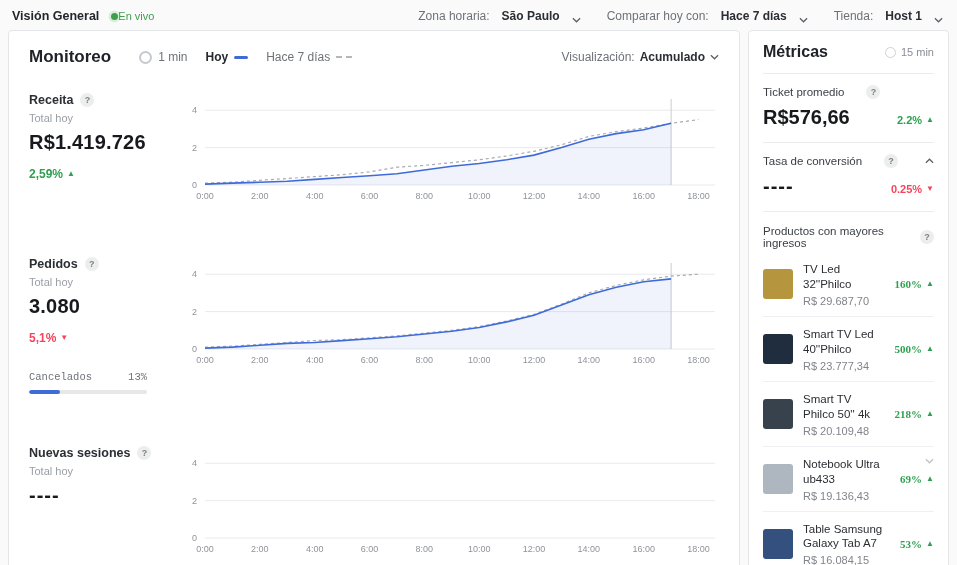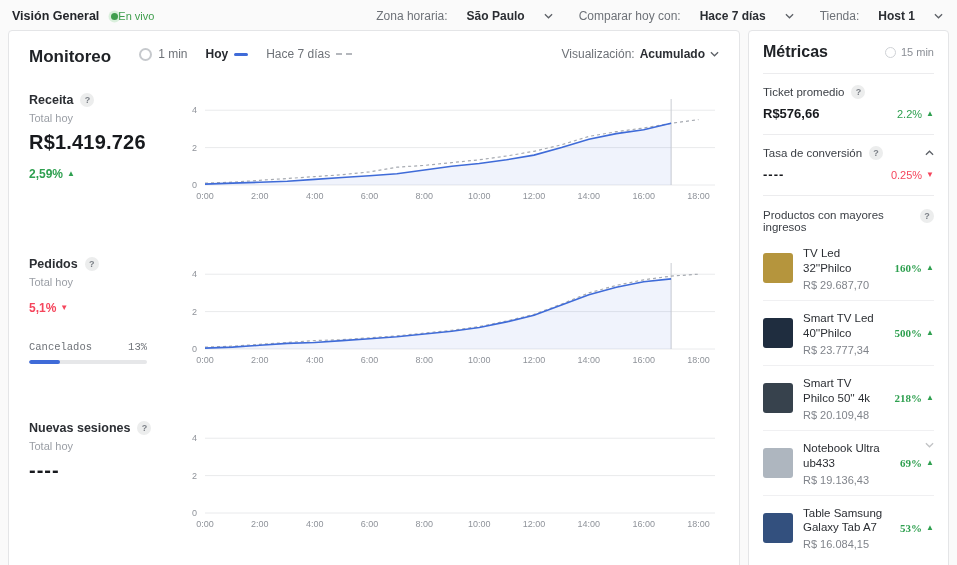--- a/index.html
+++ b/index.html
@@ -10,32 +10,32 @@
     font-family:"Liberation Sans", sans-serif;
     color:#2d3138;
     --blue:#3F6BD8; --green:#2FA050; --red:#F5455C; --live-green:#3F9E4D;
   }
   
   .topbar { display:flex; align-items:center; padding:9px 14px 7px 12px; font-size:12px; }
   .tb-title { font-weight:700; font-size:12.5px; color:#24262b; }
   .live { display:inline-flex; align-items:center; gap:0; margin-left:12px; color:var(--live-green); font-size:11px; }
   .live-dot { width:7px; height:7px; border-radius:50%; background:var(--live-green); box-shadow:0 0 0 2.5px #d9efdc; }
   .tb-right { margin-left:auto; display:flex; gap:26px; align-items:center; }
-  .tb-group { display:inline-flex; align-items:center; gap:19px; color:#6e7278; cursor:pointer; }
+  .tb-group { display:inline-flex; align-items:flex-end; gap:12px; color:#6e7278; cursor:pointer; }
   .tb-value { color:#2b2e33; font-weight:700; }
   .chev { width:9px; height:6px; color:#5d6167; display:inline-block; }
   .chev.up { transform:rotate(180deg); }
   .chev.faint { opacity:.38; }
   
   .layout { display:flex; gap:8px; padding:0 8px; align-items:flex-start; }
   .card { background:#fff; border:1px solid #e4e5e7; border-radius:4px; }
   .monitor { flex:1; height:700px; padding:16px 20px; }
   .metrics { width:214px; height:700px; padding:12px 14px; }
   
-  .mon-header { display:flex; align-items:flex-start; }
+  .mon-header { display:flex; align-items:center; }
   .mon-title { font-size:17px; font-weight:700; color:#202327; margin-right:28px; }
   .radio { width:13px; height:13px; border:2px solid #c6c9cd; border-radius:50%; flex:none; }
   .leg { display:inline-flex; align-items:center; gap:6px; font-size:12px; color:#6e7278; margin-right:18px; cursor:pointer; }
   .leg .strong { color:#26292e; font-weight:700; }
   .line-solid { width:14px; height:3px; background:var(--blue); border-radius:2px; }
   .line-dashed { width:16px; height:0; border-top:2px dashed #b4b7bc; }
   .viz { margin-left:auto; display:flex; align-items:center; gap:5px; font-size:12px; color:#6e7278; cursor:pointer; }
   .viz-value { font-weight:700; color:#2b2e33; }
   
   .sec { display:flex; margin-top:52px; }
@@ -55,28 +55,28 @@
   .bar { height:4px; background:#e6e7e9; border-radius:2px; overflow:hidden; }
   .bar-fill { height:100%; background:var(--blue); border-radius:2px; width:0; }
   .chart { display:block; }
   .tick { font-size:9px; fill:#8f939a; font-family:"Liberation Sans", sans-serif; }
   
   .met-header { display:flex; align-items:center; padding-bottom:12px;gap:31px; }
   .met-title { font-size:16px; font-weight:700; color:#202327; }
   .interval { margin-left:auto; display:inline-flex; align-items:center; gap:5px; font-size:11px; color:#8a8e95; cursor:pointer; }
   .radio-sm { width:11px; height:11px; border:1.5px solid #cfd2d6; border-radius:50%; flex:none; }
   .met-block { padding:11px 0 13px; border-top:1px solid #ececee; }
-  .met-label-row { display:flex; align-items:center; gap:7px; font-size:11.5px; color:#3a3e44; }
+  .met-label-row { display:flex; align-items:center; gap:22px; font-size:11.5px; color:#3a3e44; }
   .met-value-row { display:flex; align-items:baseline; margin-top:7px; }
-  .met-value { font-size:13px; font-weight:700; color:#17191d; }
-  .met-delta { margin-left:auto; font-size:11px; font-weight:400; display:flex; align-items:center; gap:4px; }
+  .met-value { font-size:20px; font-weight:700; color:#17191d; }
+  .met-delta { margin-left:auto; font-size:11px; font-weight:700; display:flex; align-items:center; gap:4px; }
   .collapse-btn { margin-left:auto; cursor:pointer; display:inline-flex; }
   .dashes { letter-spacing:1px; }
   
-  .prod-title-row { display:flex; align-items:flex-start; gap:7px; font-size:11.5px; color:#3a3e44; padding:13px 0 3px; border-top:1px solid #ececee; }
+  .prod-title-row { display:flex; align-items:center; gap:7px; font-size:11.5px; color:#3a3e44; padding:13px 0 3px; border-top:1px solid #ececee; }
   .prod { display:flex; align-items:center; gap:10px; padding:10px 0 9px; border-bottom:1px solid #f0f0f2; position:relative; cursor:pointer; }
   .prod:last-child { border-bottom:none; }
   .thumb { width:30px; height:30px; border-radius:3px; flex:none; background:#ccc; }
   .prod-info { flex:1; min-width:0; }
   .prod-name { font-size:11.5px; color:#2b2e33; line-height:1.3; }
   .prod-price { font-size:11px; color:#80848b; margin-top:3px; }
   .prod-delta { font-size:11px; font-weight:700; color:var(--green); white-space:nowrap; display:flex; align-items:center; gap:4px;font-family:Liberation Serif, serif; }
   .prod .row-chev { position:absolute; top:3px; right:0; }
 </style>
 </head>
@@ -176,20 +176,21 @@
         </svg>
     </div>
 
     <div class="sec">
       <div class="sec-info">
         <div class="sec-title-row">
           <span>Pedidos</span>
           <span class="help">?</span>
         </div>
         <div class="sec-sub">Total hoy</div>
+        <div class="sec-value">3.080</div>
         <div class="delta down">
           <span>5,1%</span>
           <span class="arr">▼</span>
         </div>
         <div class="cancel">
           <div class="cancel-row">
             <span>Cancelados</span>
             <span>13%</span>
           </div>
           <div class="bar">

